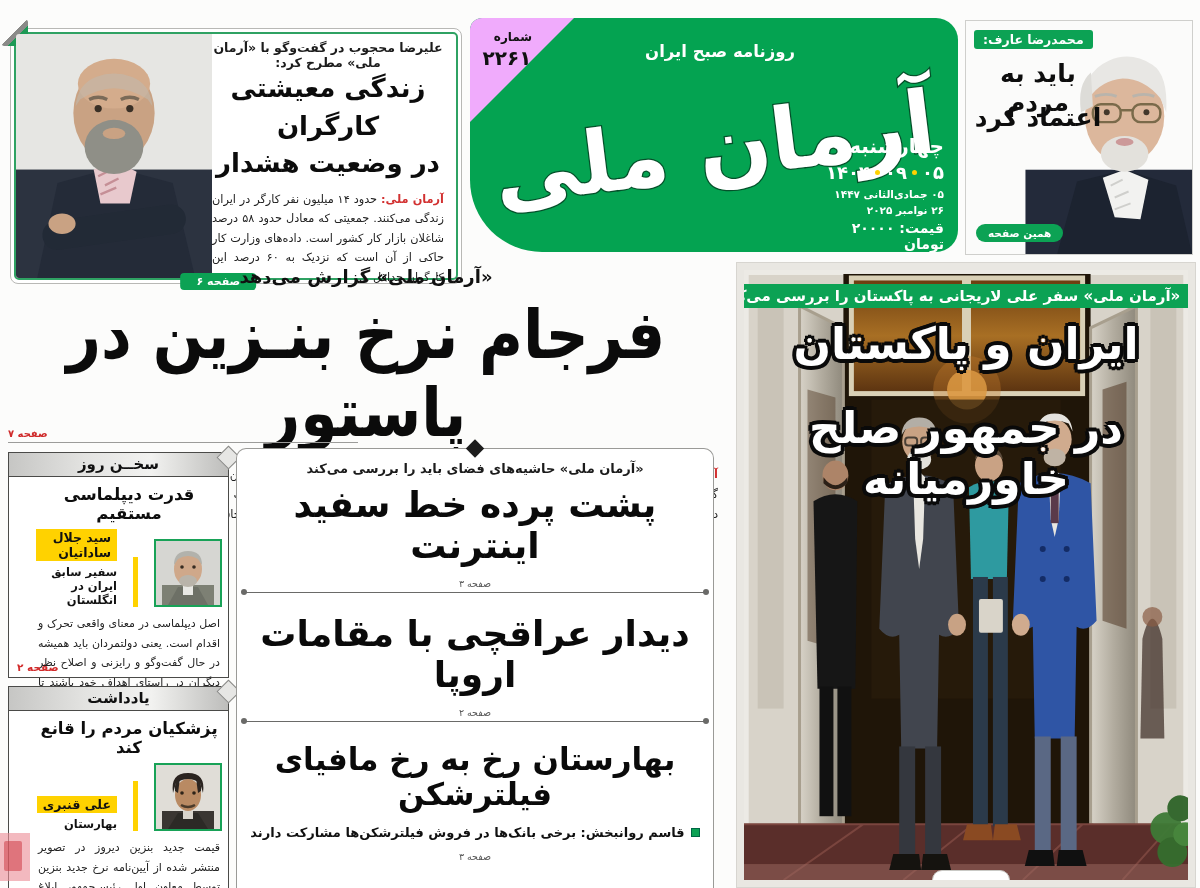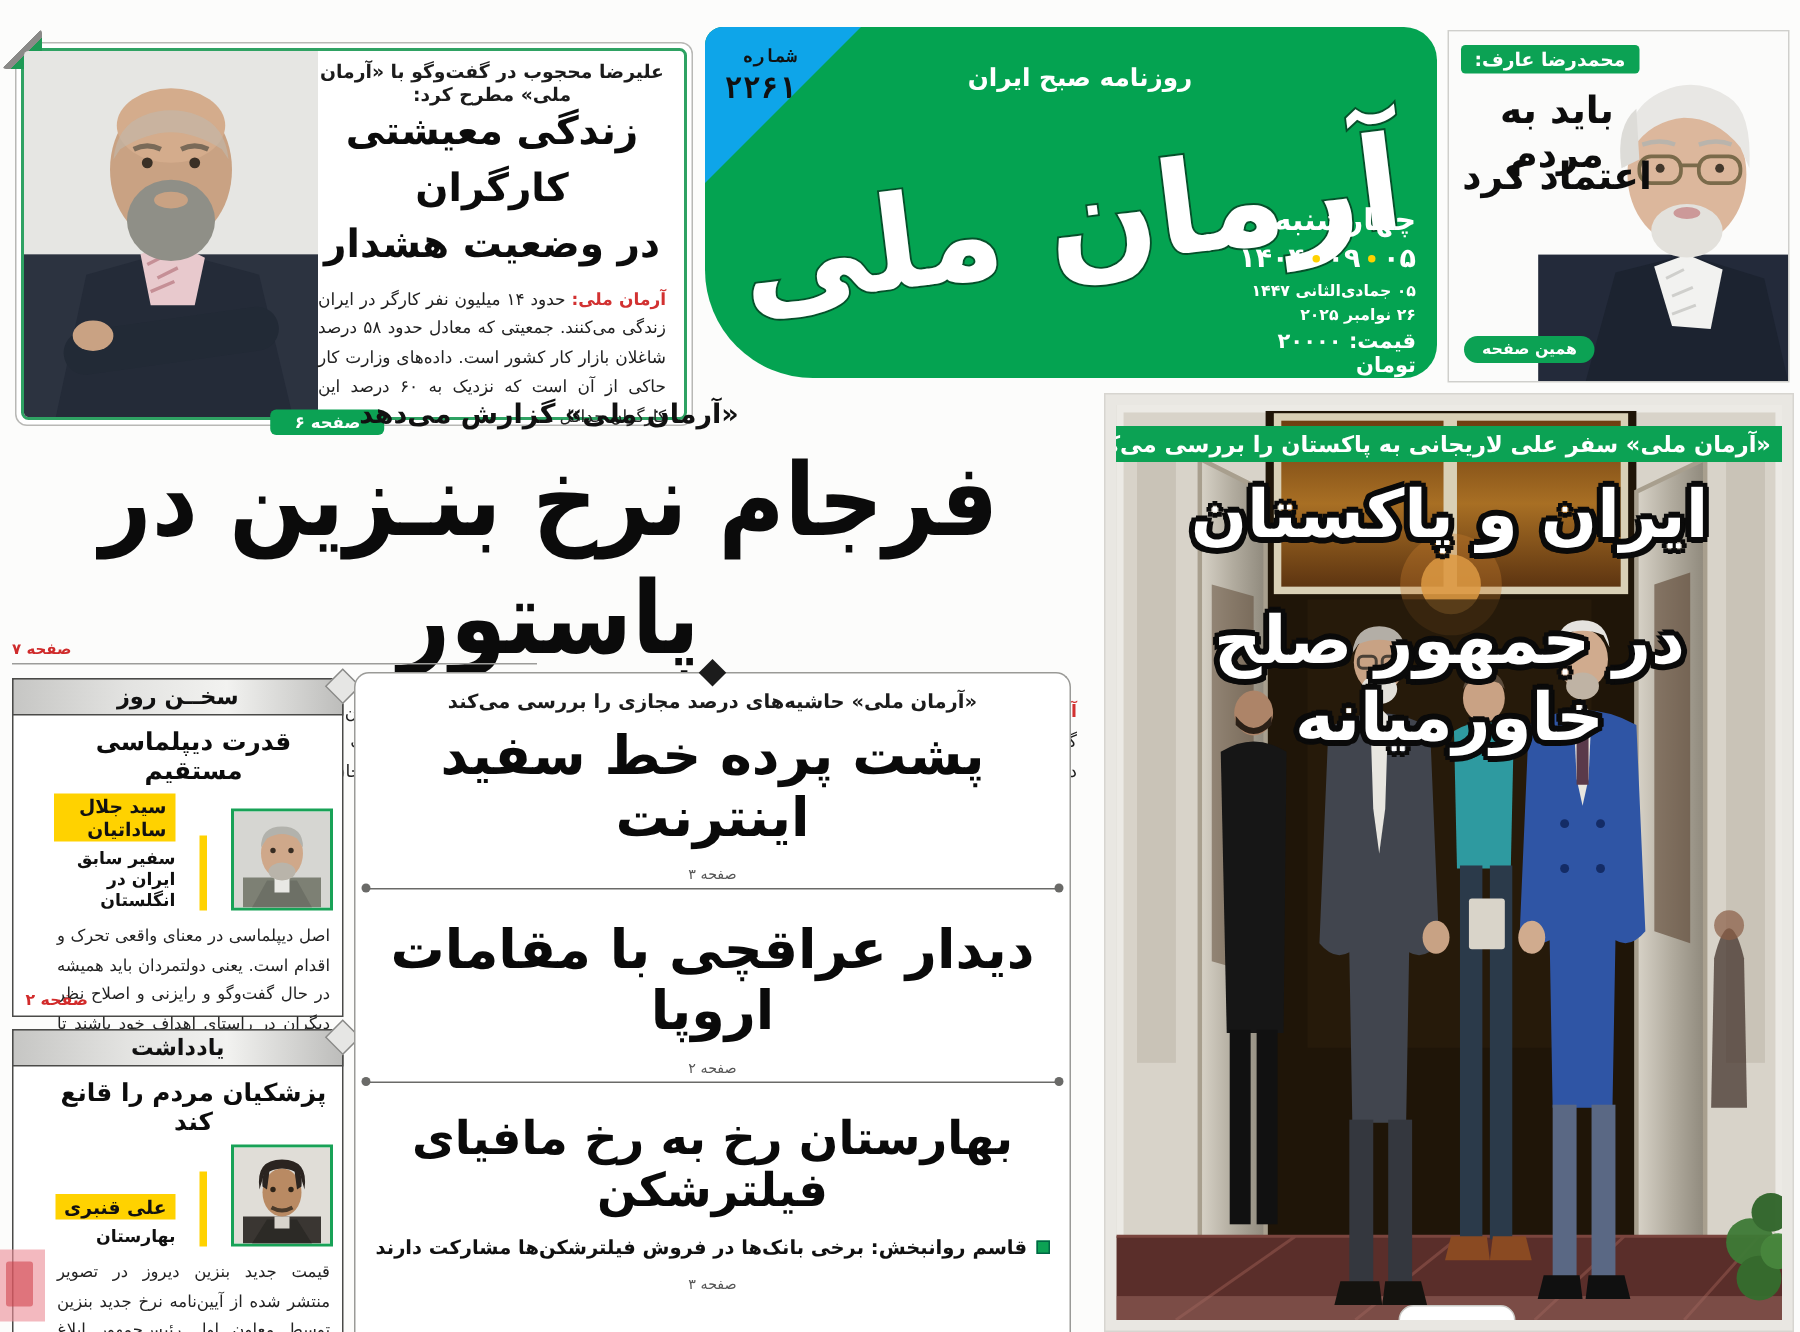--- a/index.html
+++ b/index.html
@@ -18,21 +18,21 @@
   #tl-photo { position:absolute; left:0; top:0; width:196px; height:100%; overflow:hidden; border-radius:3px 0 0 3px; }
   #tl-text { position:absolute; right:4px; top:4px; width:248px; height:100%; padding:2px 8px; }
   .kicker-sm { font-size:12.5px; font-weight:bold; color:#1c1c1c; }
   .tl-title { font-size:26px; font-weight:bold; color:#0c0c0c; line-height:1.45; letter-spacing:-0.5px; }
   .body-sm { font-size:11.3px; color:#222; text-align:justify; line-height:1.72; margin-top:7px; }
   .red-lead { color:#d23131; font-weight:bold; }
   #tl-page { position:absolute; bottom:-12px; left:46%; transform:translateX(-50%); font-size:11px; padding:2px 16px; }
 
   
   #masthead { left:470px; top:18px; width:488px; height:234px; background:#04a351; border-radius:12px 22px 22px 72px; }
-  #issue-corner { position:absolute; right:auto; left:0; top:0; width:104px; height:104px; background:#0ea5e9; clip-path:polygon(0 0,100% 0,0 100%); border-radius:12px 0 0 0;font-family:Liberation Mono, monospace; }
+  #issue-corner { position:absolute; right:auto; left:0; top:0; width:104px; height:104px; background:#f0abfc; clip-path:polygon(0 0,100% 0,0 100%); border-radius:12px 0 0 0; }
   #issue-corner .lbl { position:absolute; left:14px; top:12px; width:58px; text-align:center; font-size:12px; font-weight:bold; color:#111; }
   #issue-corner .num { position:absolute; left:8px; top:28px; width:58px; text-align:center; font-size:20px; font-weight:bold; color:#111; }
   #tagline { position:absolute; left:150px; top:24px; width:200px; text-align:center; color:#fff; font-weight:bold; font-size:16.5px; }
   #logo-svg { position:absolute; left:0; top:10px; width:100%; height:224px; overflow:visible; }
   #date-block { position:absolute; left:auto; right:14px; top:116px; width:128px; color:#fff; text-align:right; }
   #weekday { font-size:20px; font-weight:bold; margin-bottom:4px; }
   #solar-row { direction:ltr; display:flex; justify-content:flex-end; align-items:center; gap:5px; font-size:18px; font-weight:bold; margin-bottom:5px; }
   .date-dot { width:5px; height:5px; border-radius:50%; background:#ffd200; display:inline-block; }
   .date-ln { font-size:10.5px; margin-bottom:4px; font-weight:bold; }
   #price-ln { font-size:14px; font-weight:bold; border-bottom:1px solid #d9f2e3; padding-bottom:20px; margin-bottom:4px; }
@@ -351,21 +351,21 @@
         <div class="author-role">بهارستان</div>
       </div>
     </div>
     <div class="side-body">قیمت جدید بنزین دیروز در تصویر منتشر شده از آیین‌نامه نرخ جدید بنزین توسط معاون اول رئیس‌جمهور ابلاغ شد. نرخ اول ۱۵۰۰ تومان (تا ۶۰ لیتر در ماه)، نرخ دوم ۳۰۰۰ تومان (تا ۱۰۰ لیتر در ماه) و نرخ سوم ۵۰۰۰ تومان (۱۰۰ لیتر به بالا) خواهد بود. دولت ...</div>
   </div>
 
   <div class="abs" id="mid-box">
     <div id="mid-diamond"></div>
 
     <div class="mid-art">
-      <div class="mid-kicker">«آرمان ملی» حاشیه‌های درصد مجازی را بررسی می‌کند</div>
+      <div class="mid-kicker">«آرمان ملی» حاشیه‌های فضای باید را بررسی می‌کند</div>
       <div class="mid-title">پشت پرده خط سفید اینترنت</div>
       <div class="mid-page">صفحه ۳</div>
       <div class="mid-div"></div>
     </div>
 
     <div class="mid-art">
       <div class="mid-title">دیدار عراقچی با مقامات اروپا</div>
       <div class="mid-page">صفحه ۲</div>
       <div class="mid-div"></div>
     </div>

